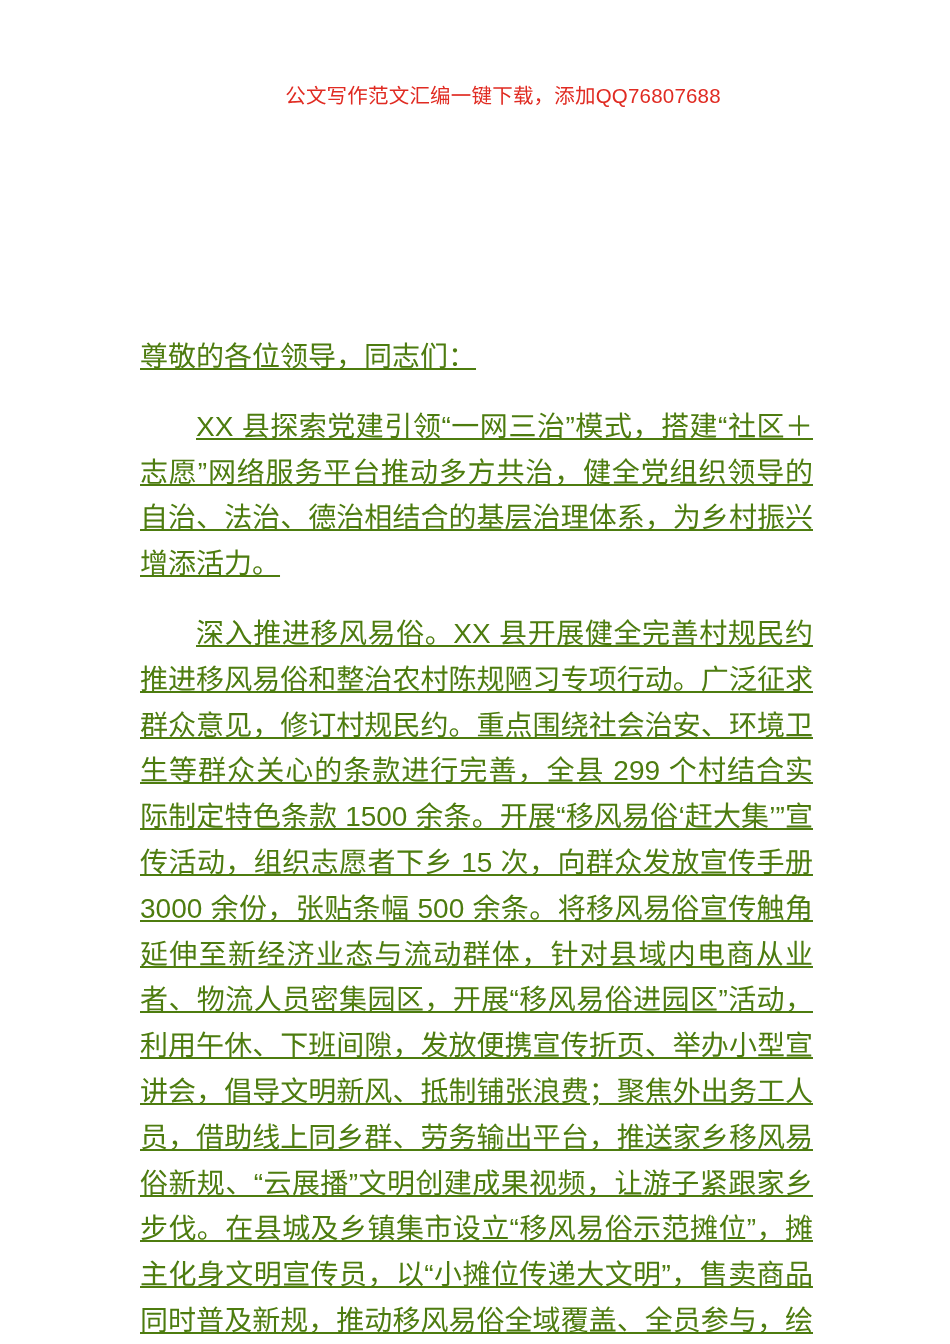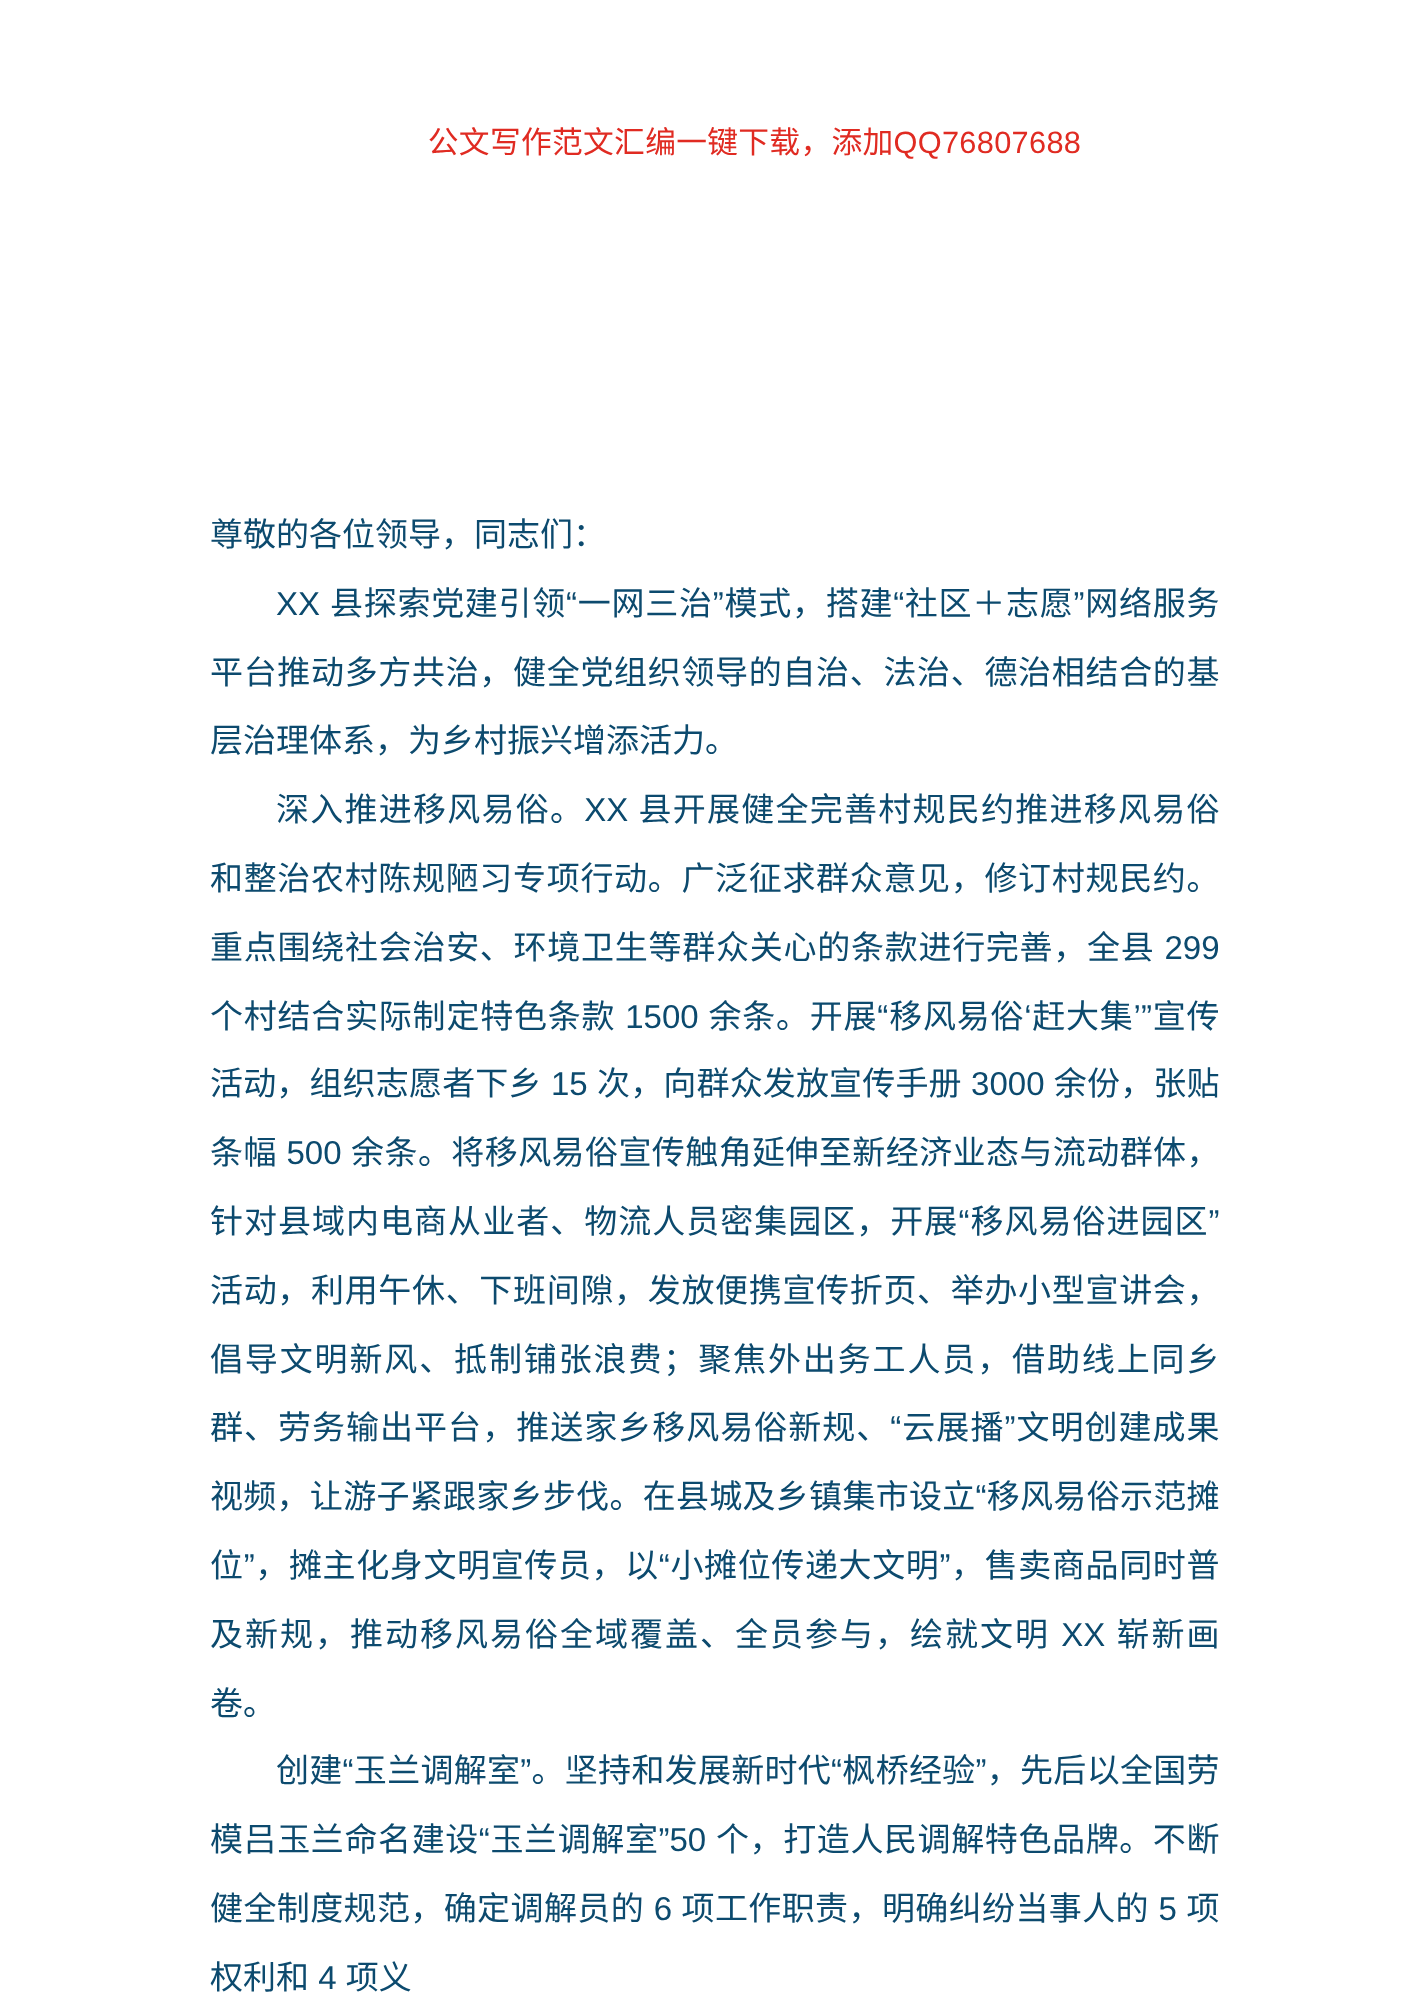--- a/index.html
+++ b/index.html
@@ -58,36 +58,38 @@
   
   .body-block {
     position: absolute;
     top: 334px;
     left: 140px;
     width: 673px;
   }
 
   .para {
     margin: 0;
-    font-size: 22px;
+    font-size: 28px;
     line-height: 45.8px;
     text-align: justify;
     text-justify: inter-ideograph;
     text-align-last: left;
     letter-spacing: 0px;
-    color: #0c4a6e;
+    color: #4d7c0f;
     word-break: break-all;
+    text-decoration: underline;
   }
 
   .para.salutation {
     text-indent: 0;
   }
 
   .para.indented {
     text-indent: 2em;
+    margin-top: 24px;
   }
 </style>
 </head>
 <body>
 
 <div class="page">
 
   <div class="promo-header" style="color: rgb(224, 43, 34);">公文写作范文汇编一键下载，添加QQ76807688</div>
 
 

